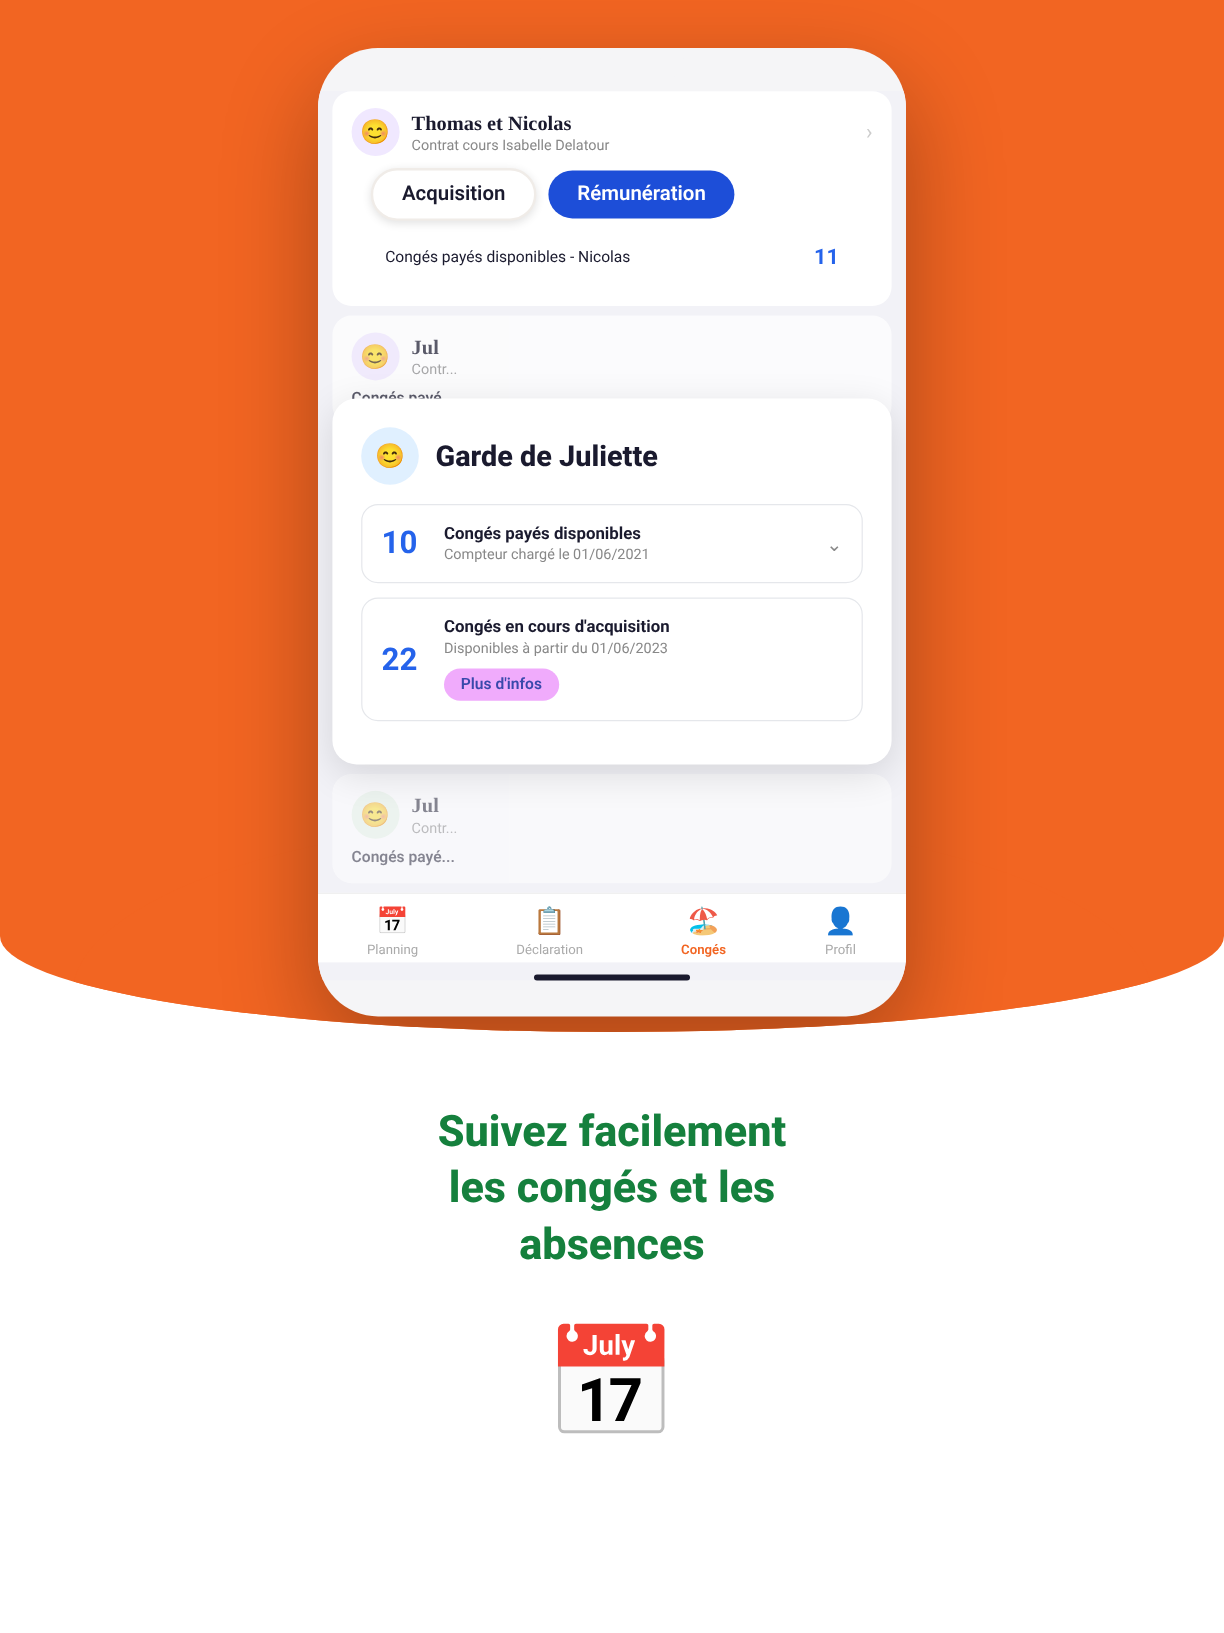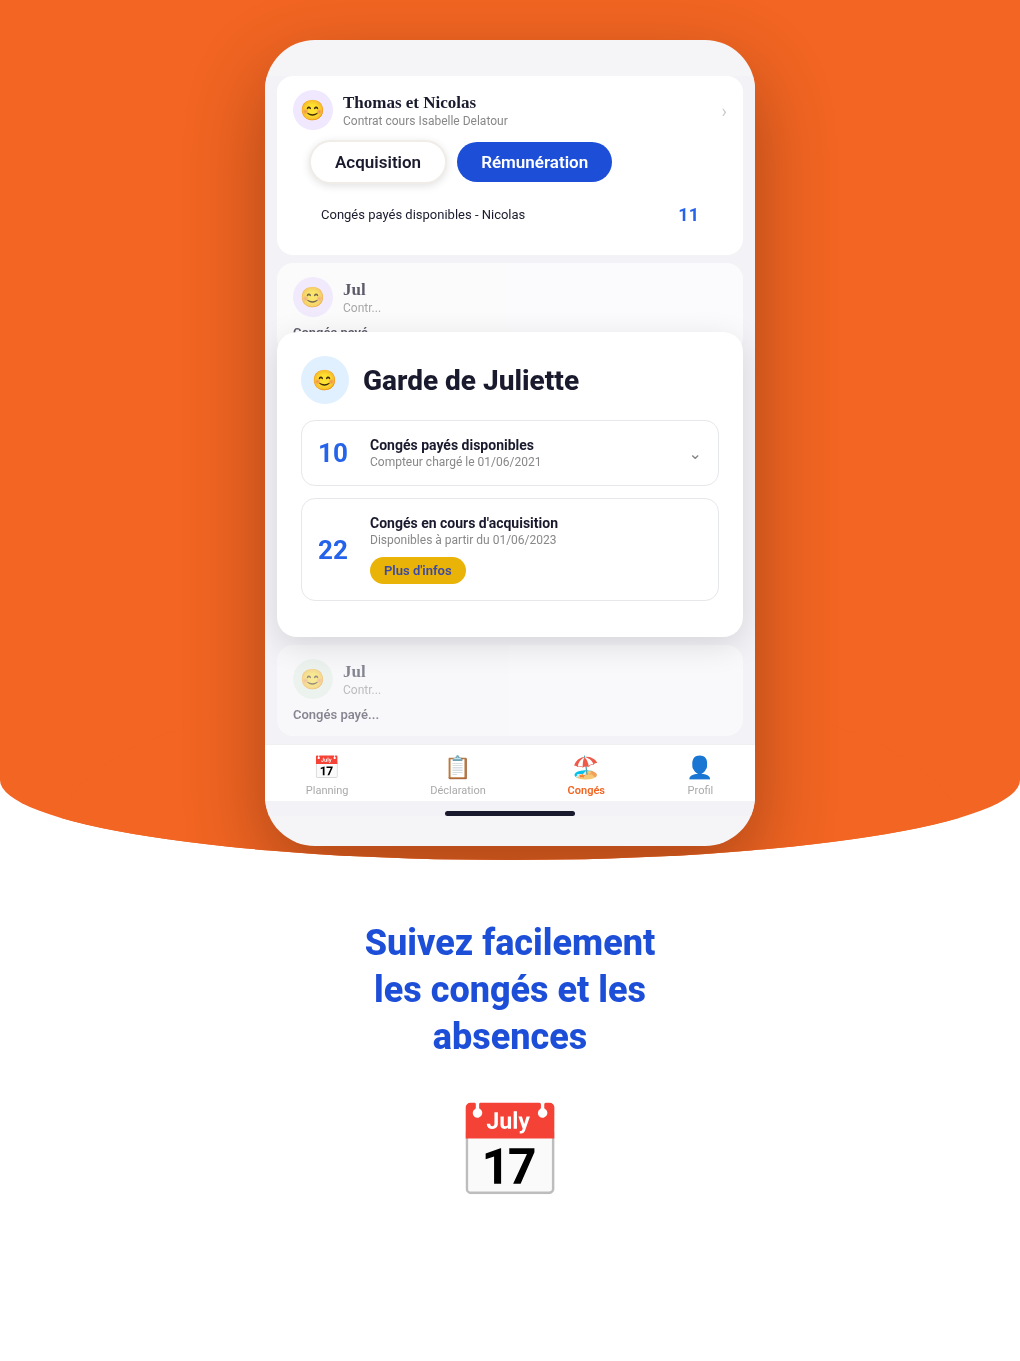--- a/index.html
+++ b/index.html
@@ -181,21 +181,21 @@
     }
 
     .overlay-header {
       display: flex;
       align-items: center;
       gap: 14px;
       margin-bottom: 16px;
     }
 
     .overlay-title {
-      font-size: 28px;
+      font-size: 24px;
       font-weight: 800;
       color: #1a1a2e;
     }
 
     .overlay-subtitle {
       font-size: 14px;
       color: #444;
       line-height: 1.5;
       margin-bottom: 16px;
     }
@@ -239,21 +239,21 @@
       margin-top: 2px;
     }
 
     .chevron-down {
       color: #888;
       font-size: 16px;
     }
 
     .more-info-btn {
       display: inline-block;
-      background: #eab308;
+      background: #f0abfc;
       color: #3949ab;
       font-size: 13px;
       font-weight: 600;
       padding: 6px 14px;
       border-radius: 20px;
       margin-top: 10px;
     }
 
     
     .bottom-nav {
@@ -313,21 +313,21 @@
     
     .bottom-section {
       background: white;
       padding: 60px 40px 40px;
       text-align: center;
     }
 
     .bottom-title {
       font-size: 36px;
       font-weight: 800;
-      color: #1d4ed8;
+      color: #15803d;
       line-height: 1.3;
       margin-bottom: 40px;
     }
 
     .calendar-emoji {
       font-size: 90px;
       display: block;
       margin: 0 auto;
     }
   </style>

